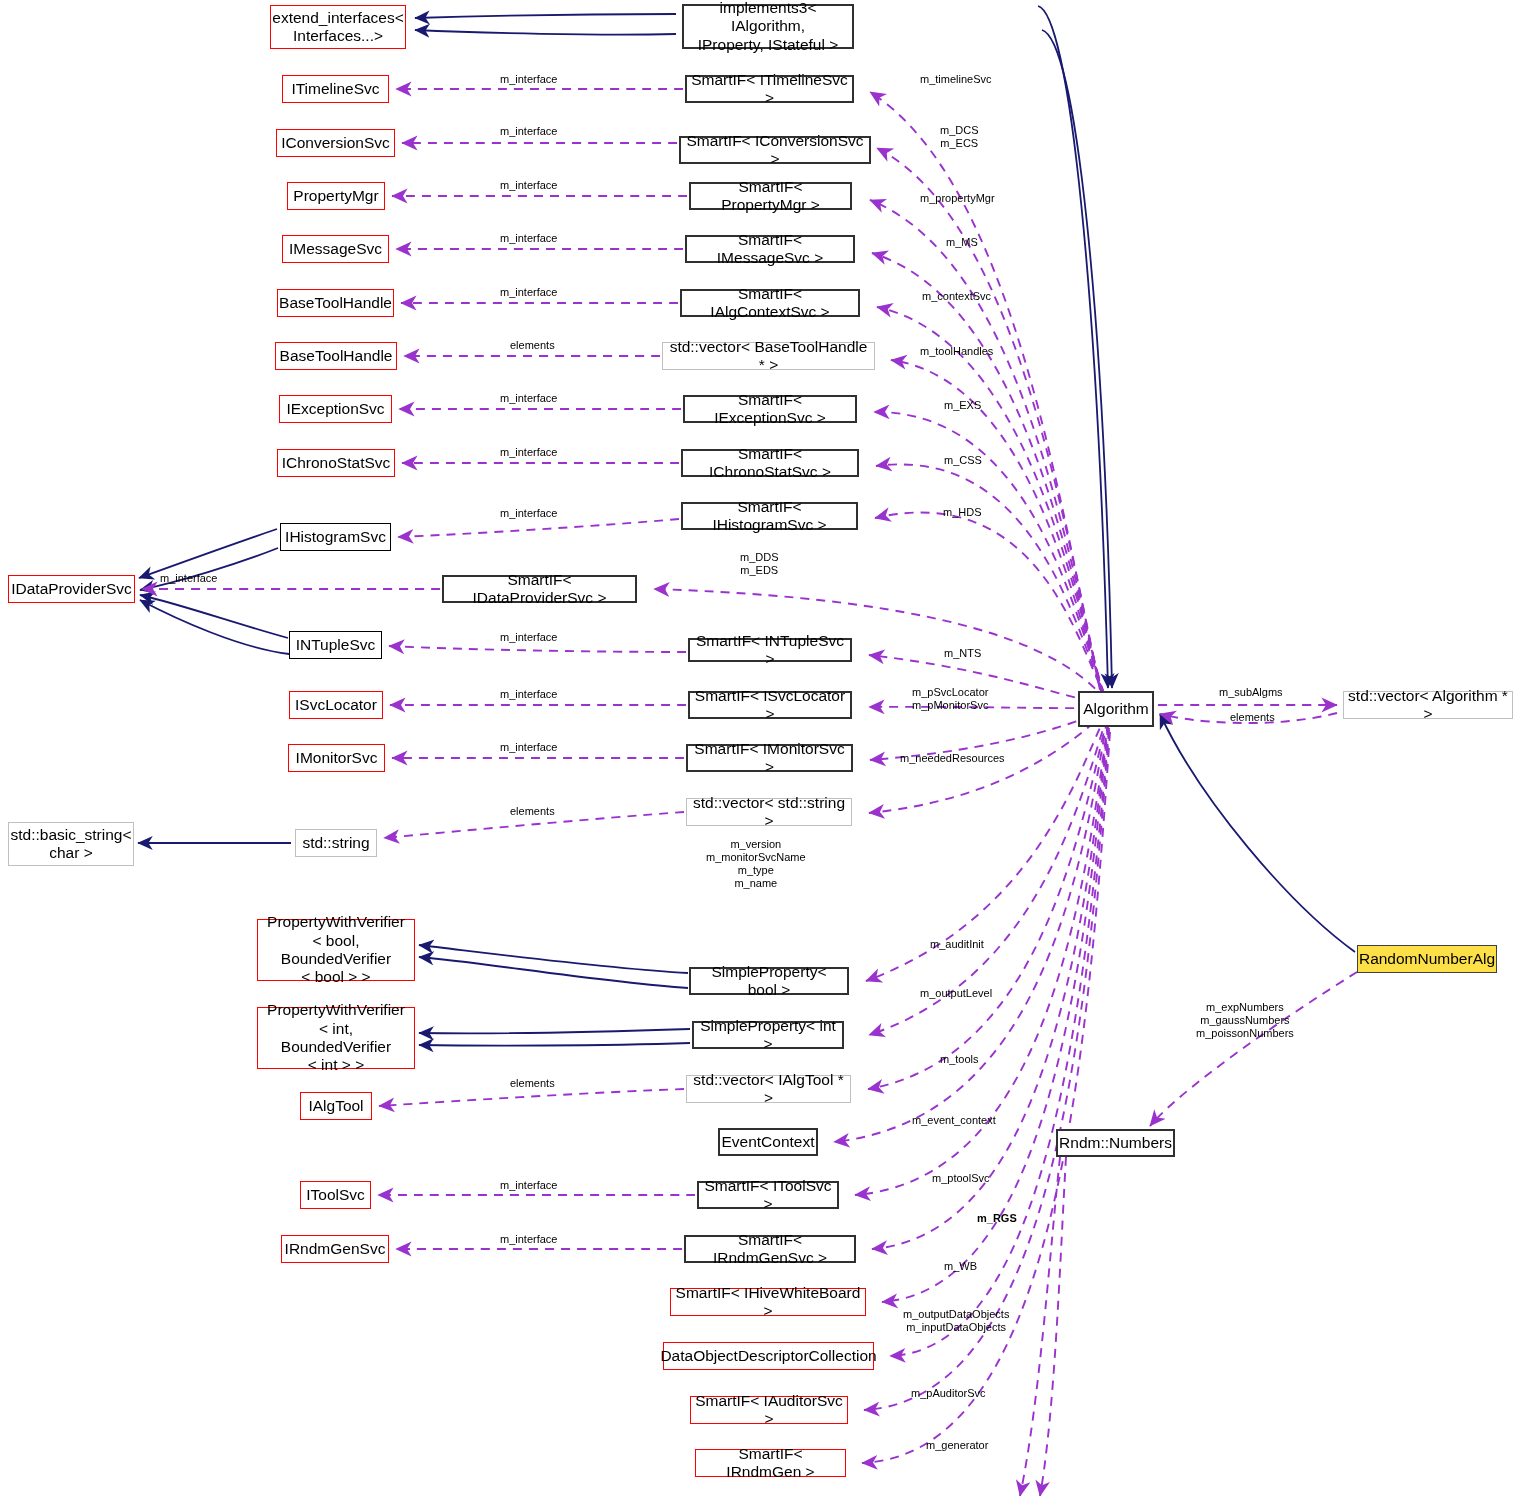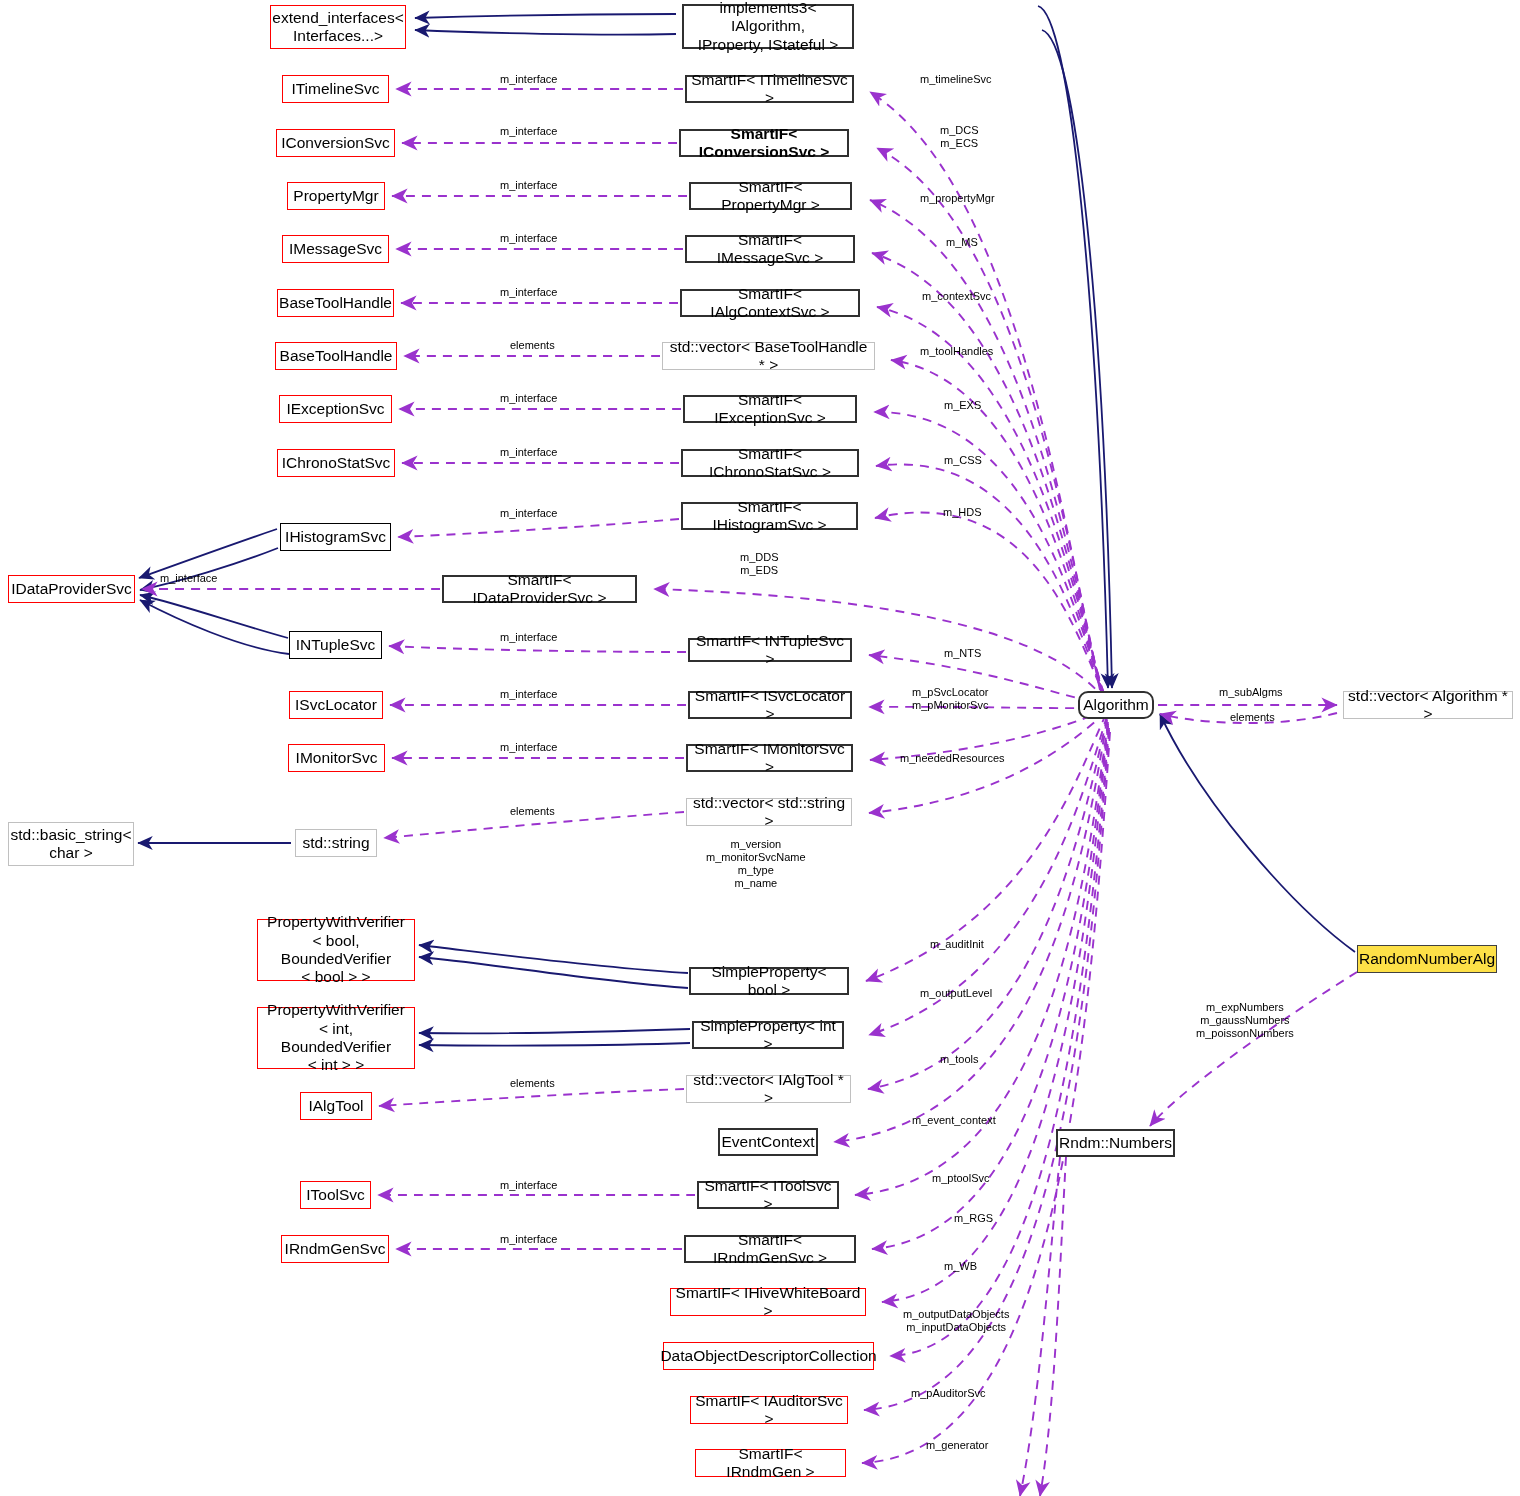--- a/index.html
+++ b/index.html
@@ -138,21 +138,21 @@
 
   <div class="node red" style="left:270px;top:5px;width:136px;height:44px;">extend_interfaces&lt;
 Interfaces...&gt;</div>
   <div class="node thick" style="left:682px;top:4px;width:172px;height:45px;">implements3&lt; IAlgorithm,
 IProperty, IStateful &gt;</div>
 
   <div class="node red" style="left:282px;top:75px;width:107px;height:28px;">ITimelineSvc</div>
   <div class="node thick" style="left:685px;top:75px;width:169px;height:28px;">SmartIF&lt; ITimelineSvc &gt;</div>
 
   <div class="node red" style="left:276px;top:129px;width:119px;height:28px;">IConversionSvc</div>
-  <div class="node thick" style="left:679px;top:129px;width:170px;height:28px;font-weight:bold;">SmartIF&lt; IConversionSvc &gt;</div>
+  <div class="node thick" style="left:679px;top:136px;width:192px;height:28px;">SmartIF&lt; IConversionSvc &gt;</div>
 
   <div class="node red" style="left:287px;top:182px;width:98px;height:28px;">PropertyMgr</div>
   <div class="node thick" style="left:689px;top:182px;width:163px;height:28px;">SmartIF&lt; PropertyMgr &gt;</div>
 
   <div class="node red" style="left:282px;top:235px;width:107px;height:28px;">IMessageSvc</div>
   <div class="node thick" style="left:685px;top:235px;width:170px;height:28px;">SmartIF&lt; IMessageSvc &gt;</div>
 
   <div class="node red" style="left:277px;top:289px;width:117px;height:28px;">BaseToolHandle</div>
   <div class="node thick" style="left:680px;top:289px;width:180px;height:28px;">SmartIF&lt; IAlgContextSvc &gt;</div>
 
@@ -205,21 +205,21 @@
   <div class="node thick" style="left:697px;top:1181px;width:142px;height:28px;">SmartIF&lt; IToolSvc &gt;</div>
 
   <div class="node red" style="left:281px;top:1235px;width:108px;height:28px;">IRndmGenSvc</div>
   <div class="node thick" style="left:684px;top:1235px;width:172px;height:28px;">SmartIF&lt; IRndmGenSvc &gt;</div>
 
   <div class="node red" style="left:670px;top:1288px;width:196px;height:28px;">SmartIF&lt; IHiveWhiteBoard &gt;</div>
   <div class="node red" style="left:663px;top:1342px;width:211px;height:28px;">DataObjectDescriptorCollection</div>
   <div class="node red" style="left:690px;top:1396px;width:158px;height:28px;">SmartIF&lt; IAuditorSvc &gt;</div>
   <div class="node red" style="left:695px;top:1449px;width:151px;height:28px;">SmartIF&lt; IRndmGen &gt;</div>
 
-  <div class="node thick" style="left:1078px;top:691px;width:76px;height:28px;border-radius:10px;">Algorithm</div>
+  <div class="node thick" style="left:1078px;top:691px;width:76px;height:36px;">Algorithm</div>
   <div class="node grey" style="left:1343px;top:691px;width:170px;height:28px;">std::vector&lt; Algorithm * &gt;</div>
   <div class="node hl" style="left:1357px;top:945px;width:140px;height:28px;">RandomNumberAlg</div>
   <div class="node thick" style="left:1056px;top:1129px;width:119px;height:28px;">Rndm::Numbers</div>
 
   <div class="elabel" style="left:500px;top:73px;">m_interface</div>
   <div class="elabel" style="left:500px;top:125px;">m_interface</div>
   <div class="elabel" style="left:500px;top:179px;">m_interface</div>
   <div class="elabel" style="left:500px;top:232px;">m_interface</div>
   <div class="elabel" style="left:500px;top:286px;">m_interface</div>
   <div class="elabel" style="left:510px;top:339px;">elements</div>
@@ -253,21 +253,21 @@
   <div class="elabel" style="left:900px;top:752px;">m_neededResources</div>
   <div class="elabel" style="left:706px;top:838px;">m_version
 m_monitorSvcName
 m_type
 m_name</div>
   <div class="elabel" style="left:930px;top:938px;">m_auditInit</div>
   <div class="elabel" style="left:920px;top:987px;">m_outputLevel</div>
   <div class="elabel" style="left:940px;top:1053px;">m_tools</div>
   <div class="elabel" style="left:912px;top:1114px;">m_event_context</div>
   <div class="elabel" style="left:932px;top:1172px;">m_ptoolSvc</div>
-  <div class="elabel" style="left:954px;top:1212px;">m_RGS</div>
+  <div class="elabel" style="left:977px;top:1212px;font-weight:bold;">m_RGS</div>
   <div class="elabel" style="left:944px;top:1260px;">m_WB</div>
   <div class="elabel" style="left:903px;top:1308px;">m_outputDataObjects
 m_inputDataObjects</div>
   <div class="elabel" style="left:911px;top:1387px;">m_pAuditorSvc</div>
   <div class="elabel" style="left:926px;top:1439px;">m_generator</div>
 
   <div class="elabel" style="left:1219px;top:686px;">m_subAlgms</div>
   <div class="elabel" style="left:1230px;top:711px;">elements</div>
   <div class="elabel" style="left:1196px;top:1001px;">m_expNumbers
 m_gaussNumbers

